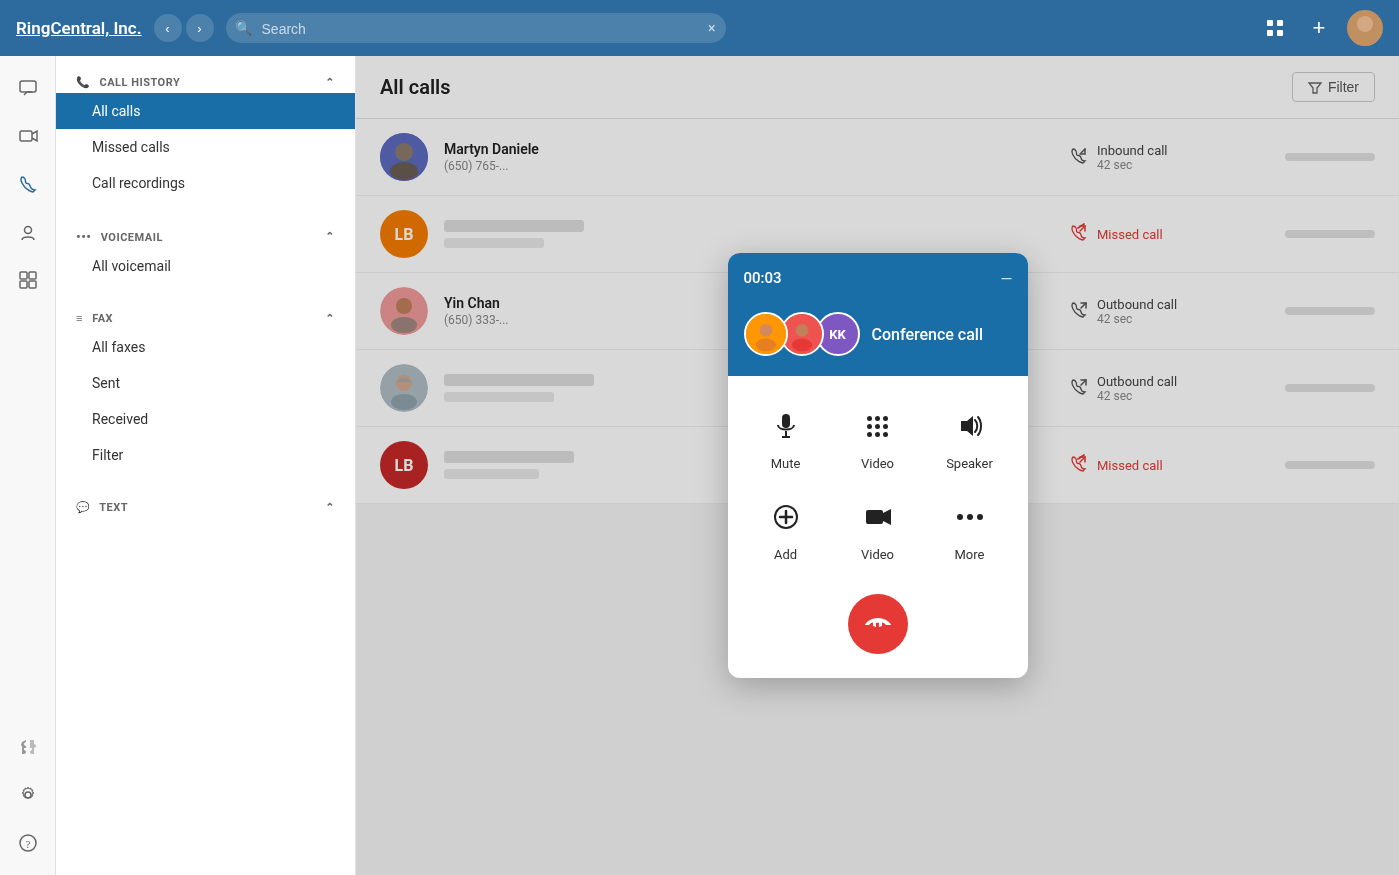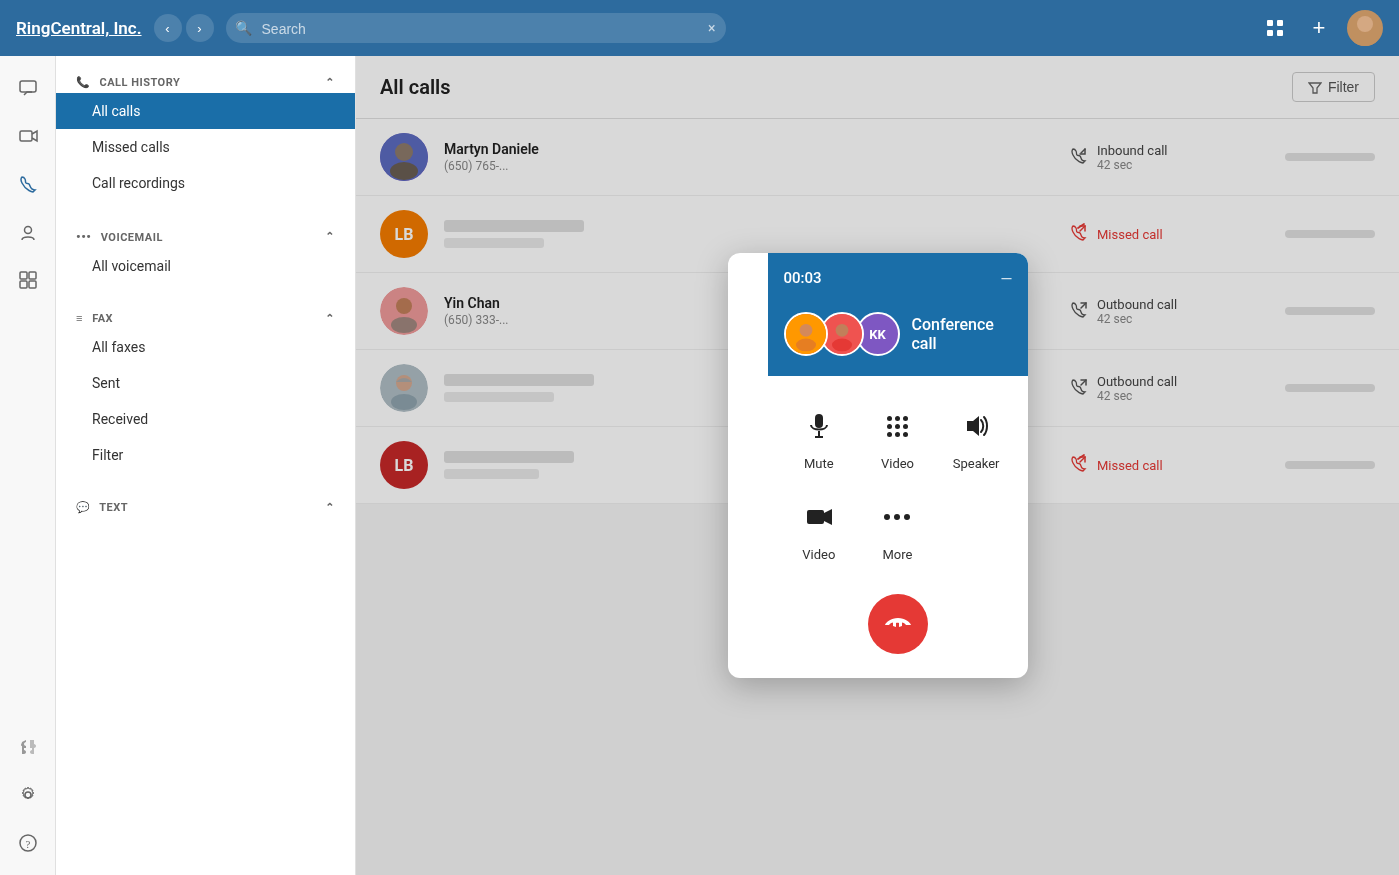--- a/index.html
+++ b/index.html
@@ -274,21 +274,20 @@
       align-items: center;
       justify-content: center;
       z-index: 100;
     }
     .call-modal {
       background: white;
       border-radius: 12px;
       width: 300px;
       overflow: hidden;
       box-shadow: 0 8px 32px rgba(0,0,0,0.25);
-      padding-left: 40px;
     }
     .modal-header {
       background: #1a6ea8;
       padding: 14px 16px;
       display: flex;
       align-items: center;
       justify-content: space-between;
     }
     .modal-timer {
       color: white;
@@ -759,20 +758,30 @@
               <div class="modal-ctrl-icon">
                 <svg width="26" height="24" viewBox="0 0 26 24" fill="none">
                   <polygon points="4,7 10,7 16,2 16,22 10,17 4,17" fill="#222"></polygon>
                   <path d="M18 6 C21 9 21 15 18 18" stroke="#222" stroke-width="2" fill="none" stroke-linecap="round"></path>
                   <path d="M21 3 C25 7.5 25 16.5 21 21" stroke="#222" stroke-width="2" fill="none" stroke-linecap="round"></path>
                 </svg>
               </div>
               <span class="modal-ctrl-label">Speaker</span>
             </div>
 
+            <div class="modal-ctrl">
+              <div class="modal-ctrl-icon">
+                <svg width="26" height="26" viewBox="0 0 26 26" fill="none">
+                  <circle cx="13" cy="13" r="11" stroke="#222" stroke-width="2"></circle>
+                  <line x1="13" y1="7" x2="13" y2="19" stroke="#222" stroke-width="2.5" stroke-linecap="round"></line>
+                  <line x1="7" y1="13" x2="19" y2="13" stroke="#222" stroke-width="2.5" stroke-linecap="round"></line>
+                </svg>
+              </div>
+              <span class="modal-ctrl-label">Add</span>
+            </div>
 
             <div class="modal-ctrl">
               <div class="modal-ctrl-icon">
                 <svg width="28" height="22" viewBox="0 0 28 22" fill="none">
                   <rect x="2" y="4" width="17" height="14" rx="2" fill="#222"></rect>
                   <polygon points="19,7 27,3 27,19 19,15" fill="#222"></polygon>
                 </svg>
               </div>
               <span class="modal-ctrl-label">Video</span>
             </div>

